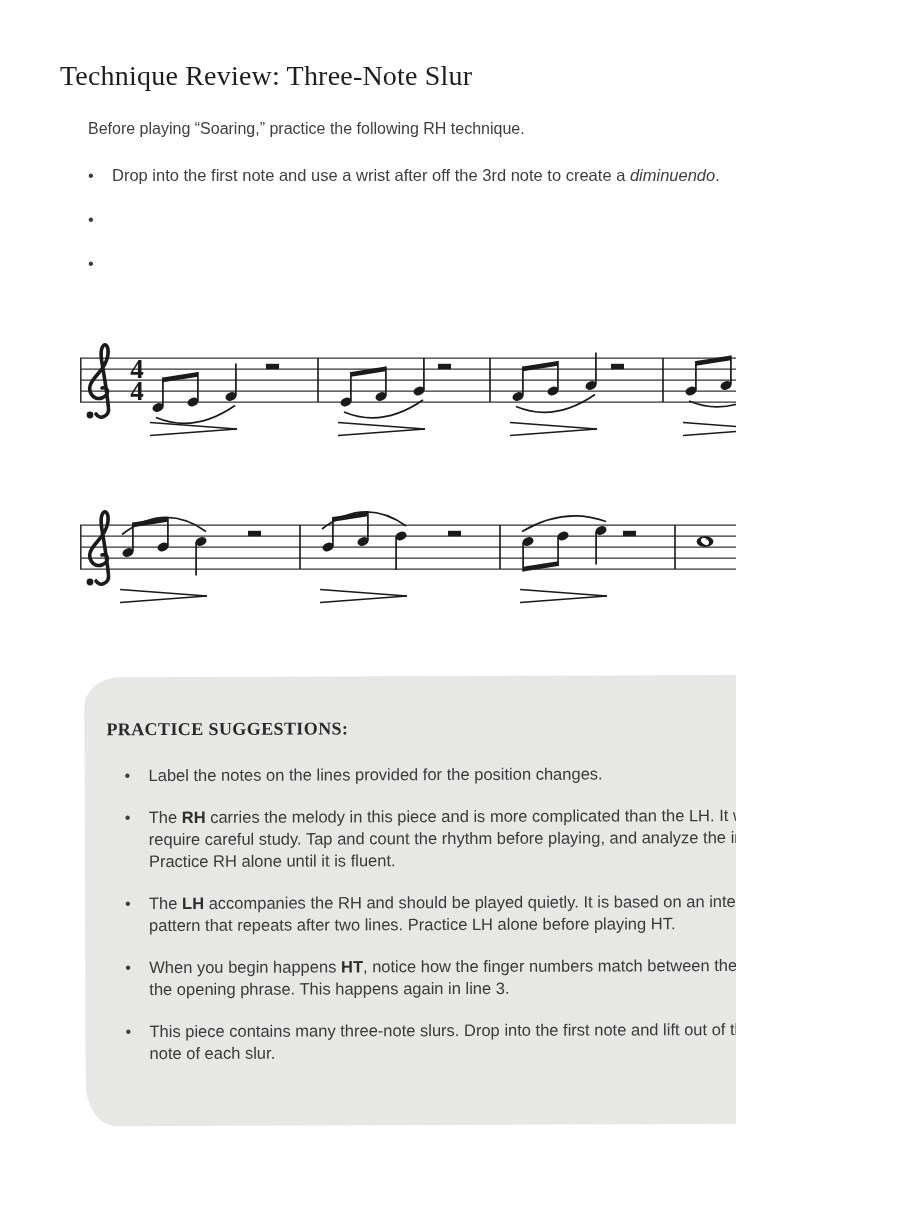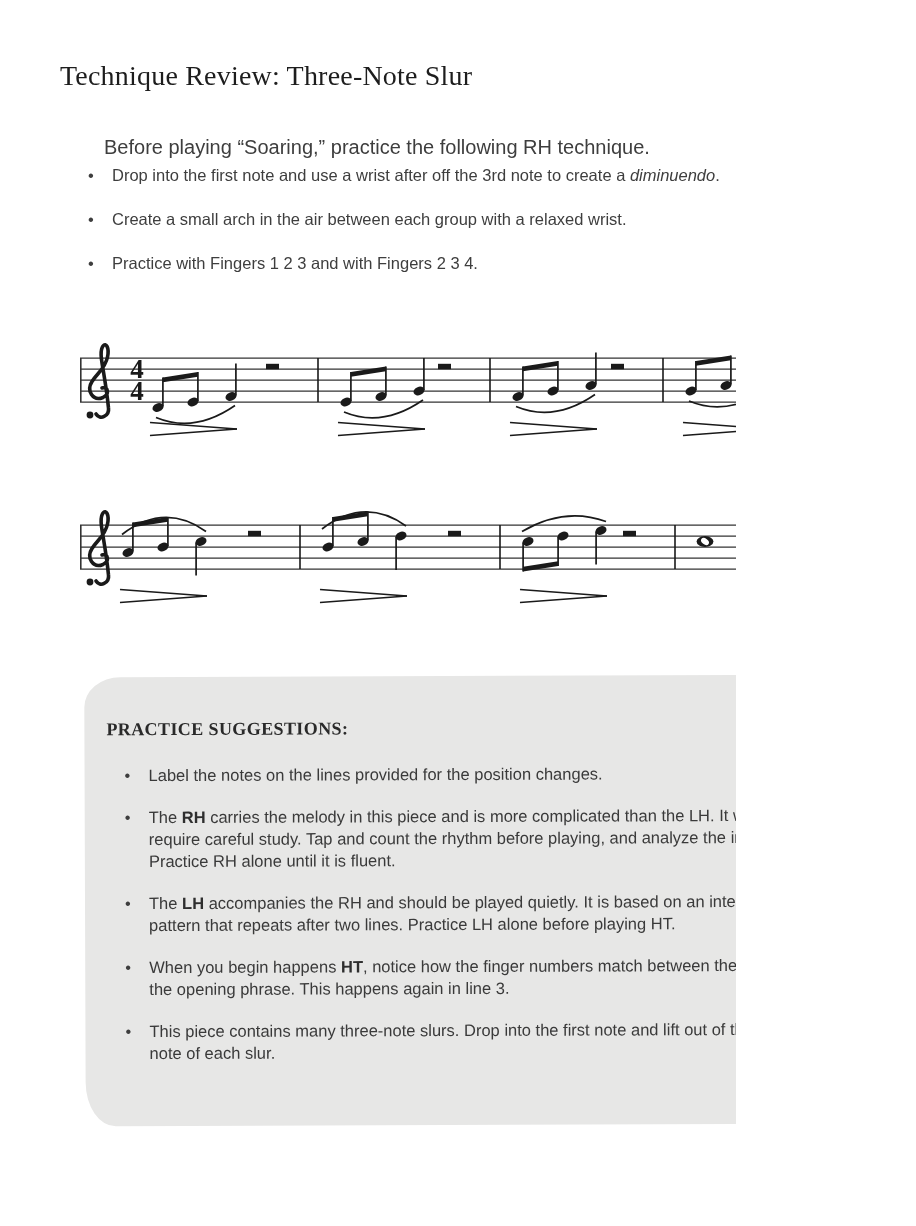--- a/index.html
+++ b/index.html
@@ -1,20 +1,20 @@
 <!DOCTYPE html>
 <html><head>
 <meta charset="utf-8">
 <style>
   html,body{margin:0;padding:0;background:#ffffff;}
   .page{position:relative;width:736px;height:1226px;background:#ffffff;overflow:hidden;
         font-family:"Liberation Sans",sans-serif;color:#404040;}
   .title{position:absolute;left:60px;top:60px;margin:0;font-family:"Liberation Serif",serif;
          font-weight:400;font-size:28px;color:#1d1d1d;letter-spacing:0.2px;}
-  .intro{position:absolute;left:88px;top:120px;margin:16px;font-size:20px;color:#3e3e3e;}
+  .intro{position:absolute;left:88px;top:120px;margin:0;font-size:16px;color:#3e3e3e;}
   ul.tech{position:absolute;left:88px;top:166px;margin:0;padding:0;list-style:none;width:780px;}
   ul.tech li{display:flex;margin-bottom:26px;font-size:16.5px;line-height:18px;color:#3e3e3e;}
   .dot{width:24px;flex:0 0 24px;color:#3e3e3e;}
   em{font-style:italic;}
   strong{font-weight:bold;color:#2e2e2e;text-align:center;}
   .music{position:absolute;}
   .sbox{position:absolute;left:85px;top:676px;width:753px;height:449px;background:#e7e7e6;
         border-radius:36px 46px 40px 30px / 30px 40px 36px 44px;transform:rotate(-0.2deg);}
   .sbox h2{margin:0;padding:42px 0 0 22px;font-family:"Liberation Serif",serif;font-weight:600;
            font-size:18px;color:#2a2a2a;letter-spacing:0.4px;}
@@ -32,25 +32,23 @@
 
   <p class="intro">Before playing “Soaring,” practice the following RH technique.</p>
 
   <ul class="tech">
     <li>
       <span class="dot">•</span>
       <span><span>Drop into the first note and use a wrist after off the 3rd note to create a </span><em>diminuendo</em><span>.</span></span>
     </li>
     <li>
       <span class="dot">•</span>
-      <span><span>Create a small arch in the air between each group with a relaxed wrist.</span><em></em><span></span></span>
     </li>
     <li>
       <span class="dot">•</span>
-      <span><span>Practice with Fingers 1 2 3 and with Fingers 2 3 4.</span><em></em><span></span></span>
     </li>
   </ul>
 
   <div class="music" id="mline1" style="left:80px;top:330px;width:766px;height:128px;">
       <svg viewBox="0 0 766 128" width="766" height="128">
         <g>
           <line x1="0" y1="28" x2="765" y2="28" stroke="#333" stroke-width="1.25"></line>
           <line x1="0" y1="39" x2="765" y2="39" stroke="#333" stroke-width="1.25"></line>
           <line x1="0" y1="50" x2="765" y2="50" stroke="#333" stroke-width="1.25"></line>
           <line x1="0" y1="61" x2="765" y2="61" stroke="#333" stroke-width="1.25"></line>

